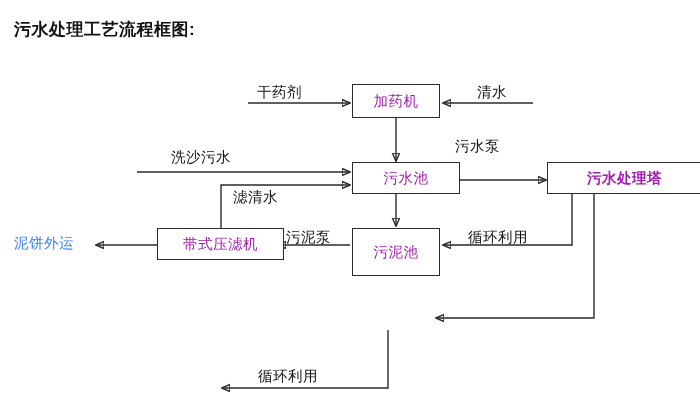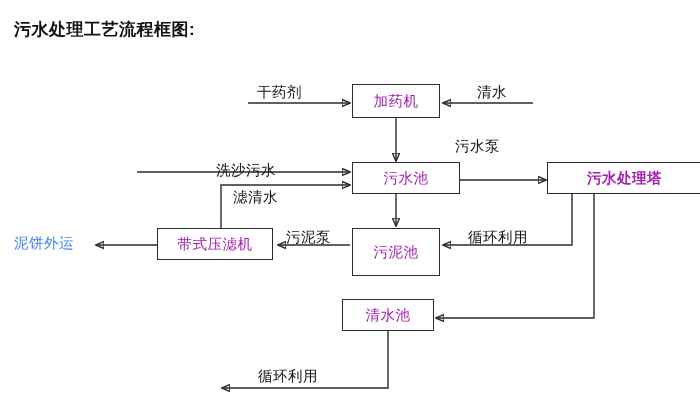--- a/index.html
+++ b/index.html
@@ -129,33 +129,30 @@
   </div>
 
   <div class="node" style="left:547px; top:162px; width:155px; height:32px;font-weight:bold;">
     <span>污水处理塔</span>
   </div>
 
   <div class="node" style="left:352px; top:228px; width:88px; height:48px;">
     <span>污泥池</span>
   </div>
 
-  <div class="node" style="left:157px; top:228px; width:116px; height:32px;">
+  <div class="node" style="left:157px; top:228px; width:127px; height:32px;">
     <span>带式压滤机</span>
   </div>
 
-  <div class="node" style="left:342px; top:299px; width:92px; height:32px;">
-    <span>清水池</span>
-  </div>
 
   <div class="edge-label" style="left:257px; top:83px;">干药剂</div>
 
   <div class="edge-label" style="left:477px; top:83px;">清水</div>
 
-  <div class="edge-label" style="left:171px; top:161px;margin-left:45px;">洗沙污水</div>
+  <div class="edge-label" style="left:171px; top:148px;">洗沙污水</div>
 
   <div class="edge-label" style="left:233px; top:188px;">滤清水</div>
 
   <div class="edge-label" style="left:455px; top:137px;">污水泵</div>
 
   <div class="edge-label" style="left:286px; top:228px;">污泥泵</div>
 
   <div class="edge-label" style="left:468px; top:228px;">循环利用</div>
 
   <div class="terminal-label" style="left:14px; top:234px;">泥饼外运</div>

